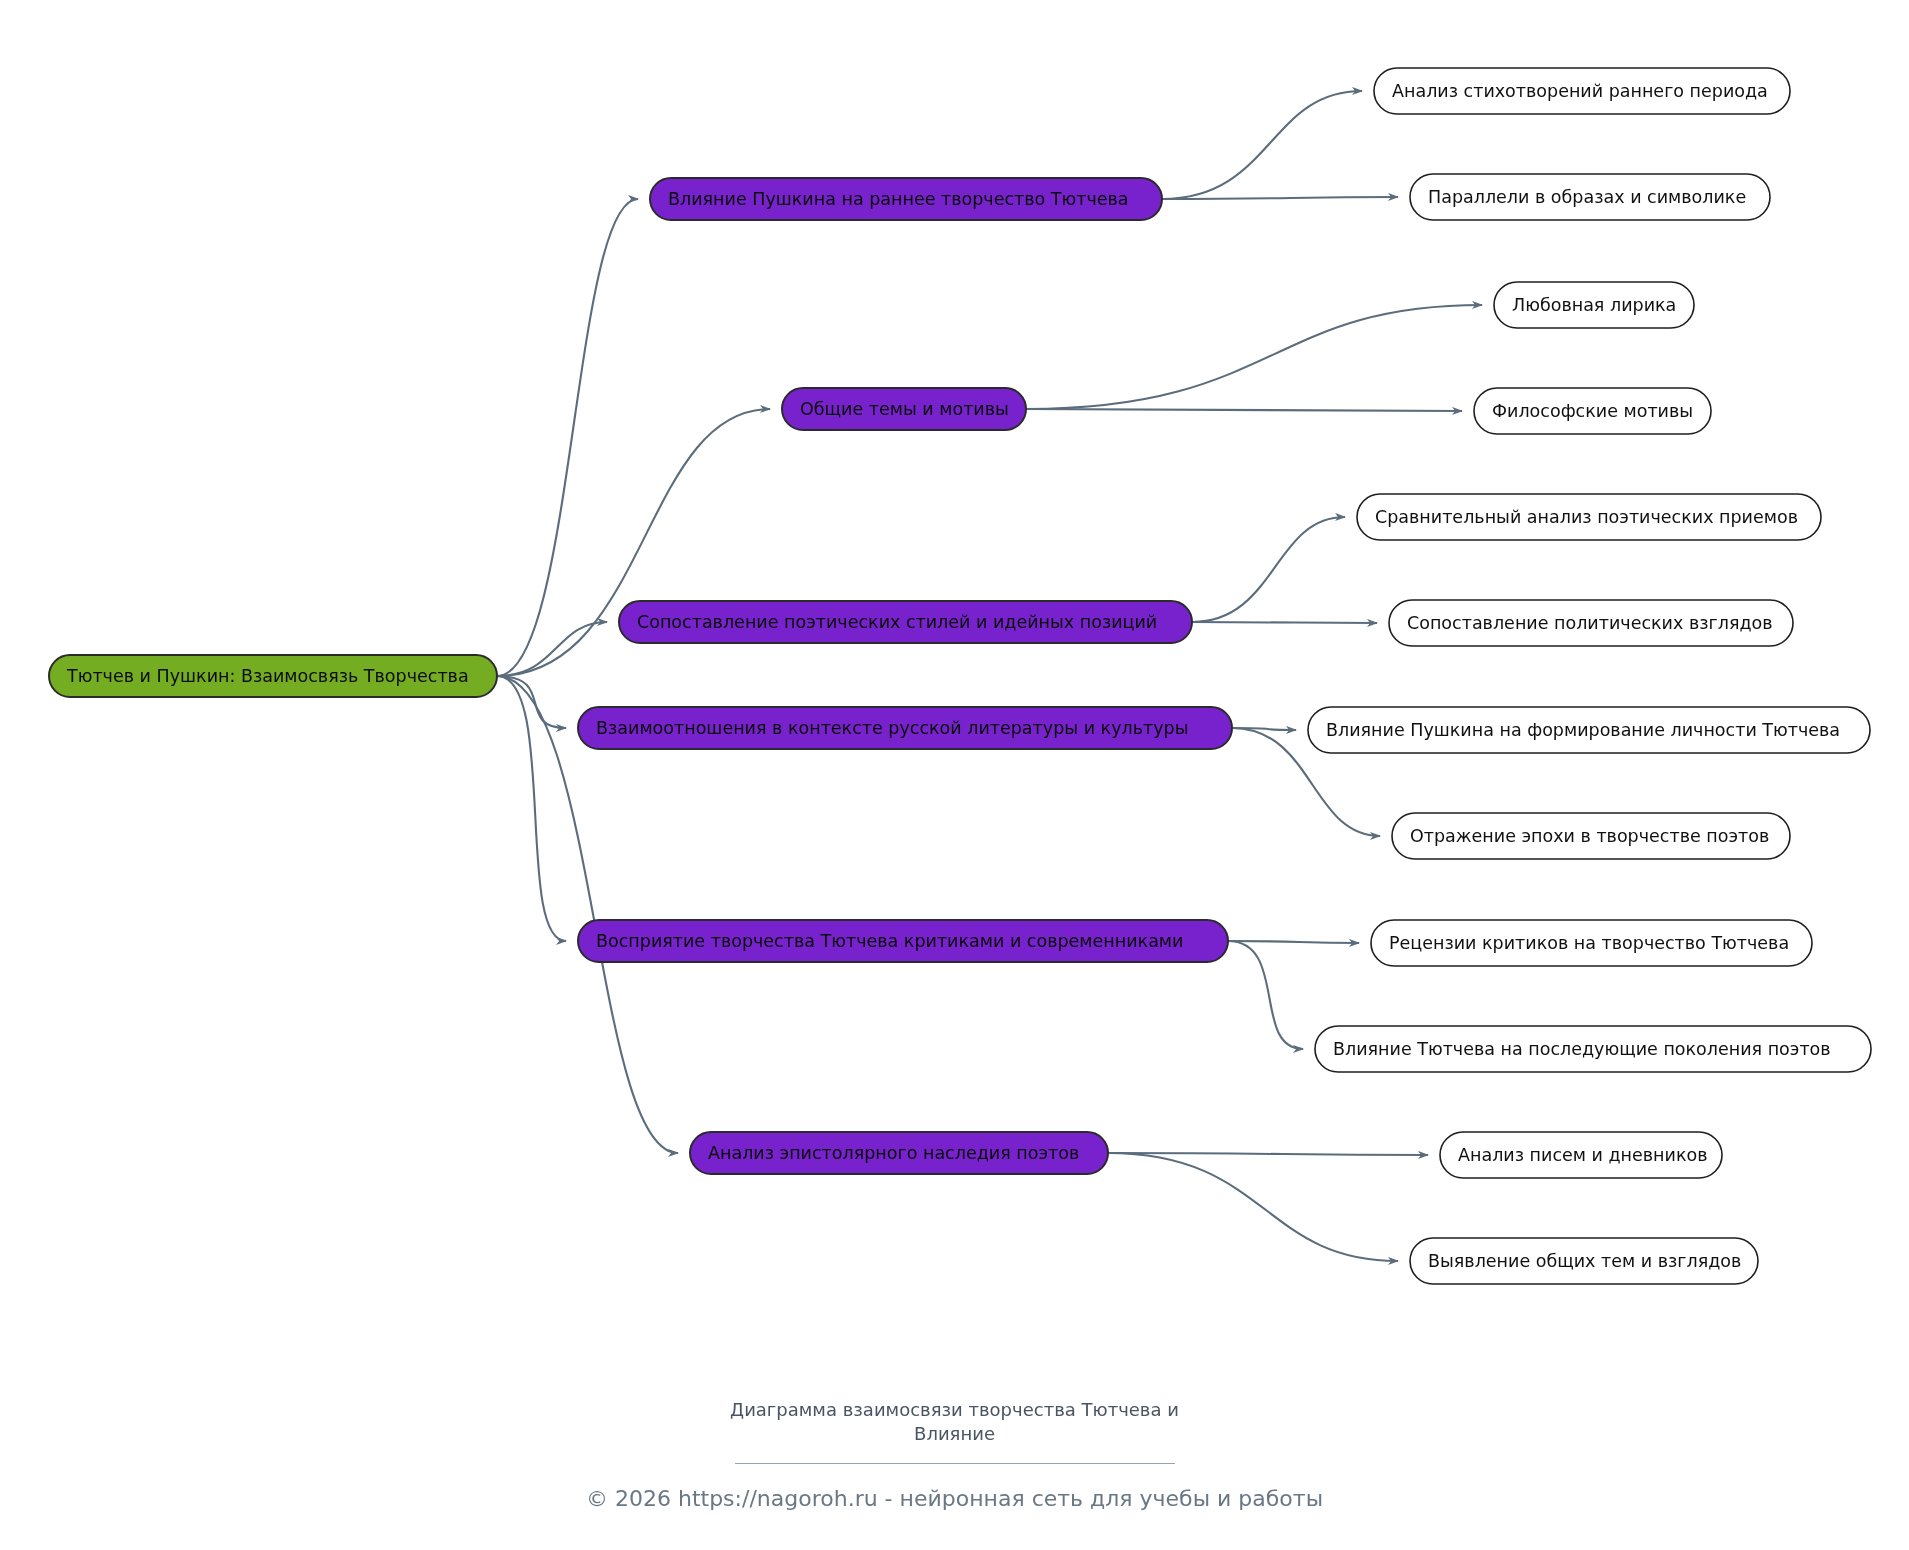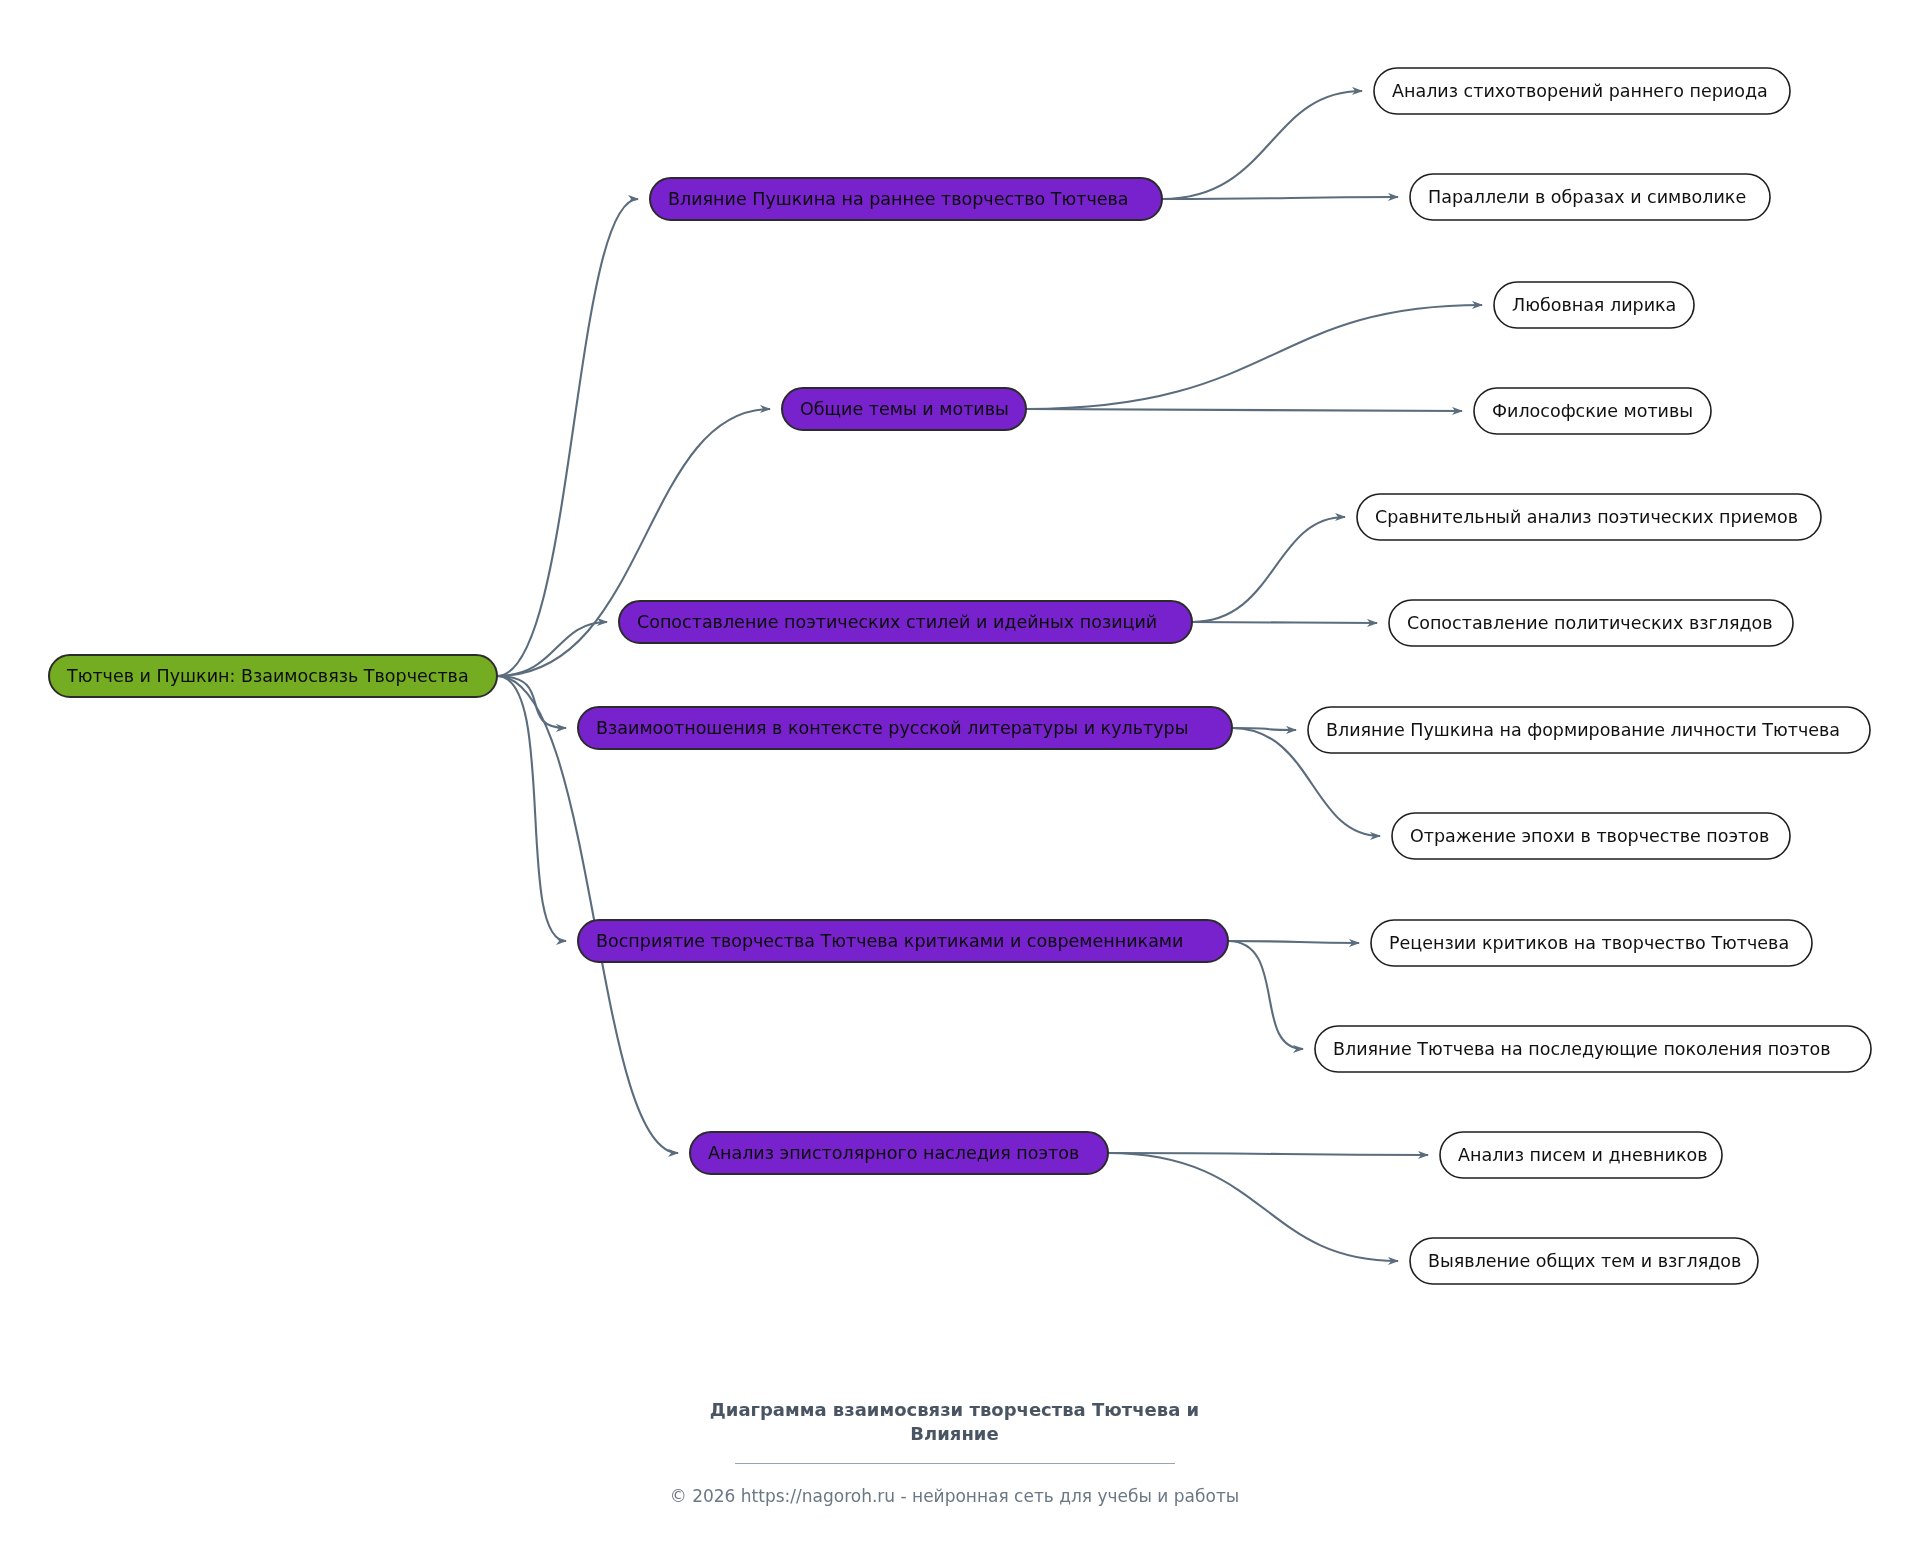--- a/index.html
+++ b/index.html
@@ -69,35 +69,35 @@
   .footer-wrap {
     position: absolute;
     left: 0;
     top: 1398px;
     width: 1909px;
     text-align: center;
   }
   .footer-title {
     font-family: "DejaVu Sans", sans-serif;
     font-size: 18px;
-    font-weight: bold;
+    font-weight: normal;
     color: #4a5563;
     line-height: 1.35;
     width: 490px;
     margin: 0 auto;
   }
   .footer-rule {
     width: 440px;
     height: 0;
     border-top: 1.5px solid #9aa4b0;
     margin: 16px auto 0 auto;
   }
   .footer-credit {
     font-family: "DejaVu Sans", sans-serif;
-    font-size: 17px;
+    font-size: 22px;
     color: #6a7785;
     margin-top: 22px;
   }
 </style>
 </head>
 <body>
 
 <div id="mindmap-root">
 
   <svg id="diagram" viewBox="0 0 1909 1550">

